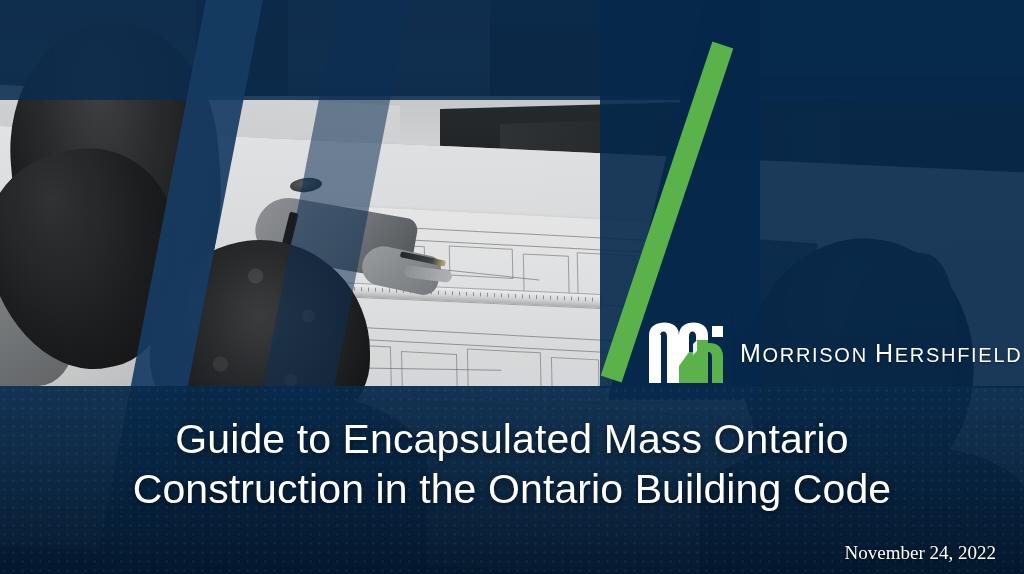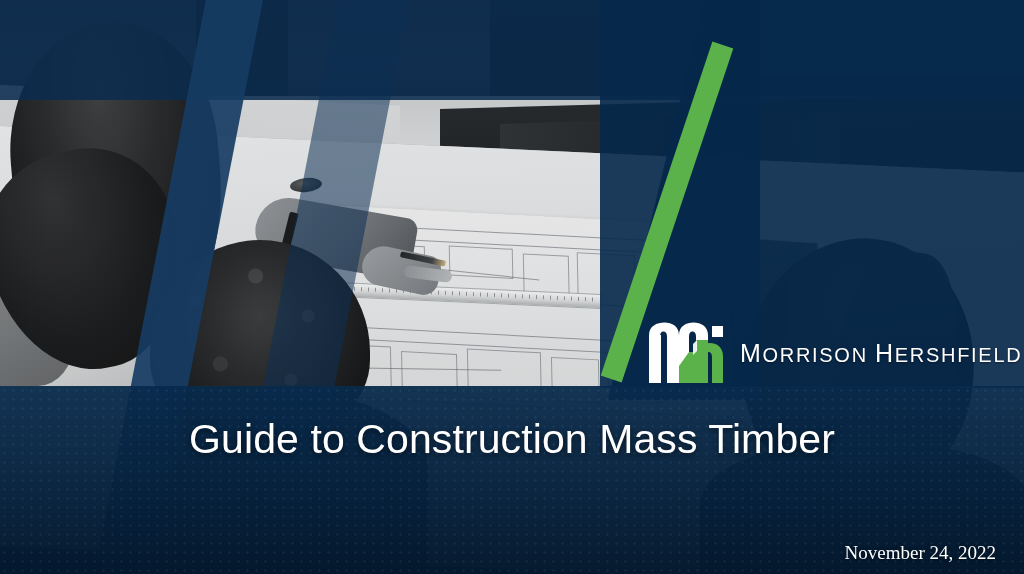--- a/index.html
+++ b/index.html
@@ -424,18 +424,19 @@
 
         <path d="M45,22 L49,18 L49,29 L45,33 Z" fill="#ffffff" opacity="0.92"></path>
       </svg>
     </div>
     <div class="logo-wordmark">
       <span class="cap">M</span><span>ORRISON</span>&nbsp;<span class="cap">H</span><span>ERSHFIELD</span>
     </div>
   </div>
 
   <div class="title-block">
-    <div class="title-line">Guide to Construction Mass Timber</div>
+    <div class="title-line">Guide to Encapsulated Mass Ontario</div>
+    <div class="title-line">Construction in the Ontario Building Code</div>
   </div>
 
   <div class="date-line">November 24, 2022</div>
 
 </div>
 
 </body></html>

